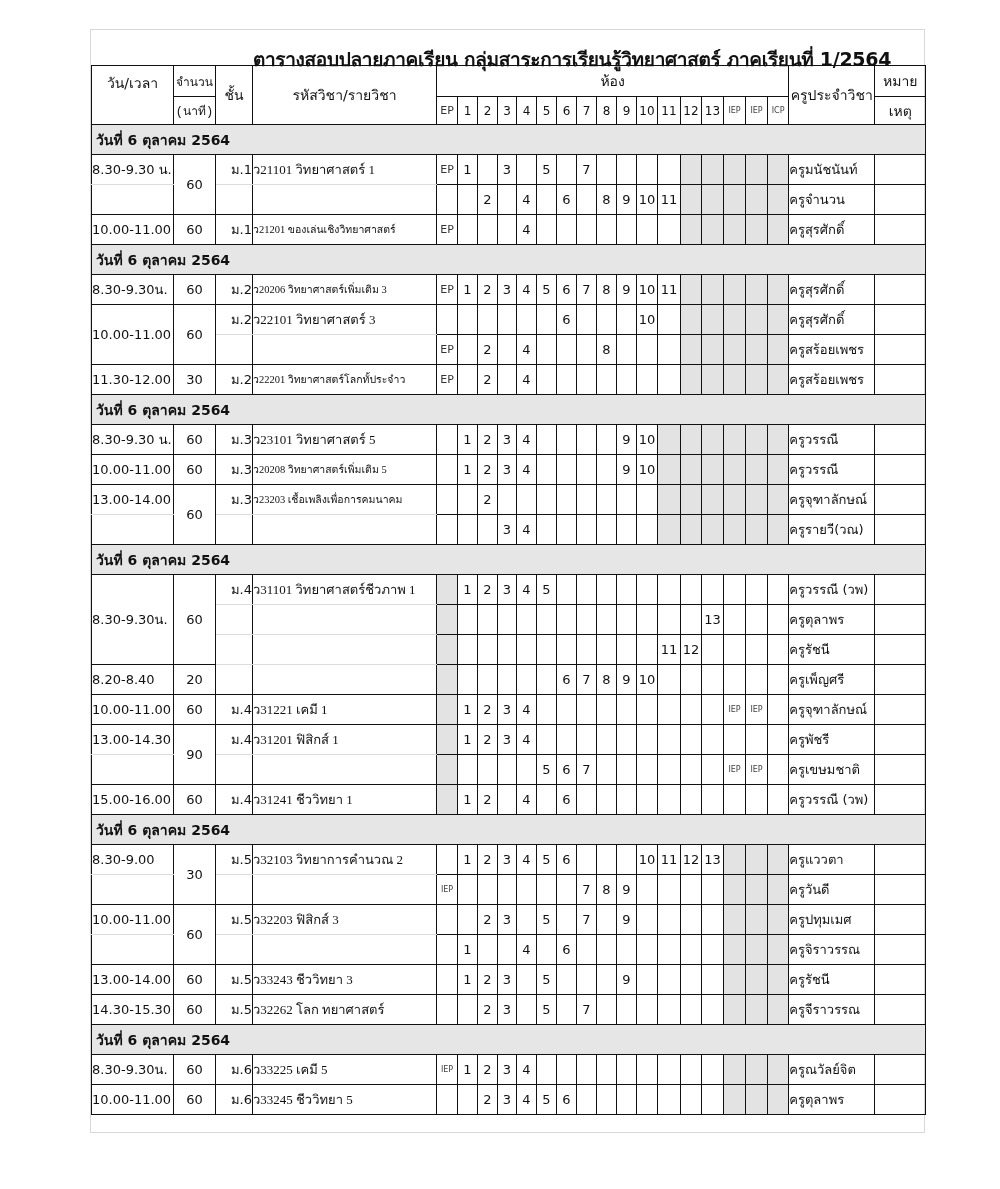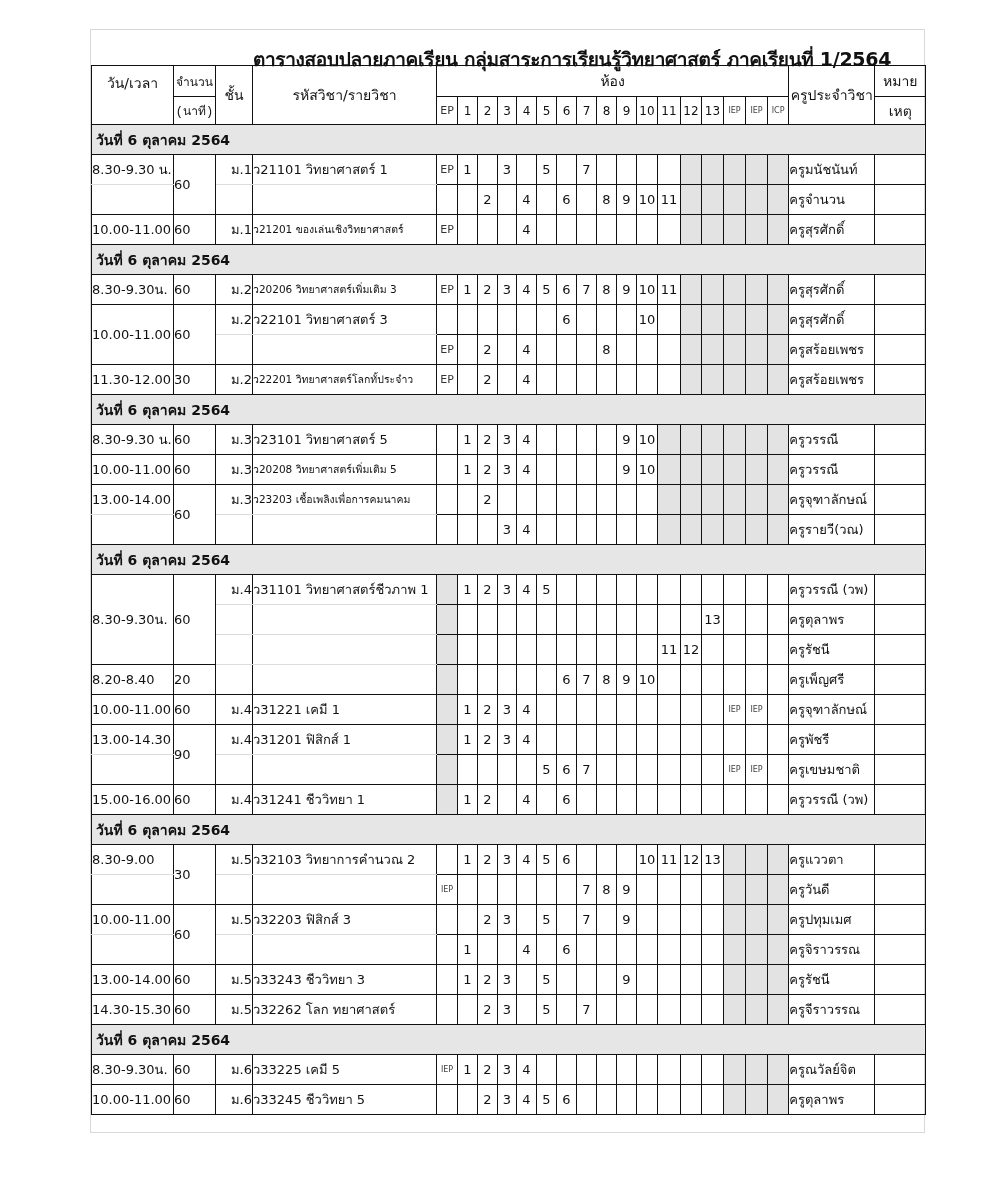--- a/index.html
+++ b/index.html
@@ -15,23 +15,23 @@
          white-space:nowrap; font-weight:normal; box-sizing:border-box; }
   th { font-size:14px; font-weight:bold; }
   th.small { font-size:12px;font-family:Liberation Mono, monospace; }
   th.room-sub { font-size:12px; height:28px; }
   th.room-sub.tiny { font-size:8px; color:#444; }
   th.ep-head { font-size:11px; color:#333; }
   tr.sec td { background:#e6e6e6; height:30px; font-size:14px; font-weight:bold;
          text-align:left; padding-left:4px; border-left:1.5px solid #111; border-right:1.5px solid #111; }
   tr.row td { height:30px; font-size:13px; }
   td.time { text-align:left; padding-left:2px; font-size:13px; }
-  td.dur { }
+  td.dur { text-align:center; }
   td.lvl { text-align:right; font-size:12px; }
-  td.subj { text-align:left; padding-left:3px; font-size:12px; }
+  td.subj { text-align:left; padding-left:3px; font-size:12px;font-family:Liberation Serif, serif; }
   td.subj.compact { font-size:10.5px; }
   td.room { text-align:center; font-size:12.5px; }
   td.room.ep { font-size:11px; color:#333; }
   td.room.tag { font-size:8px; color:#444; }
   td.room.shade { background:#e3e3e3; }
   td.teacher { text-align:left; padding-left:2px; font-size:12.5px; }
   td.teacher.compact { font-size:13px; }
   td.remark { }
   td.nob { border-bottom:1px solid #dcdcdc !important; }
   td.not { border-top:1px solid #dcdcdc !important; }

